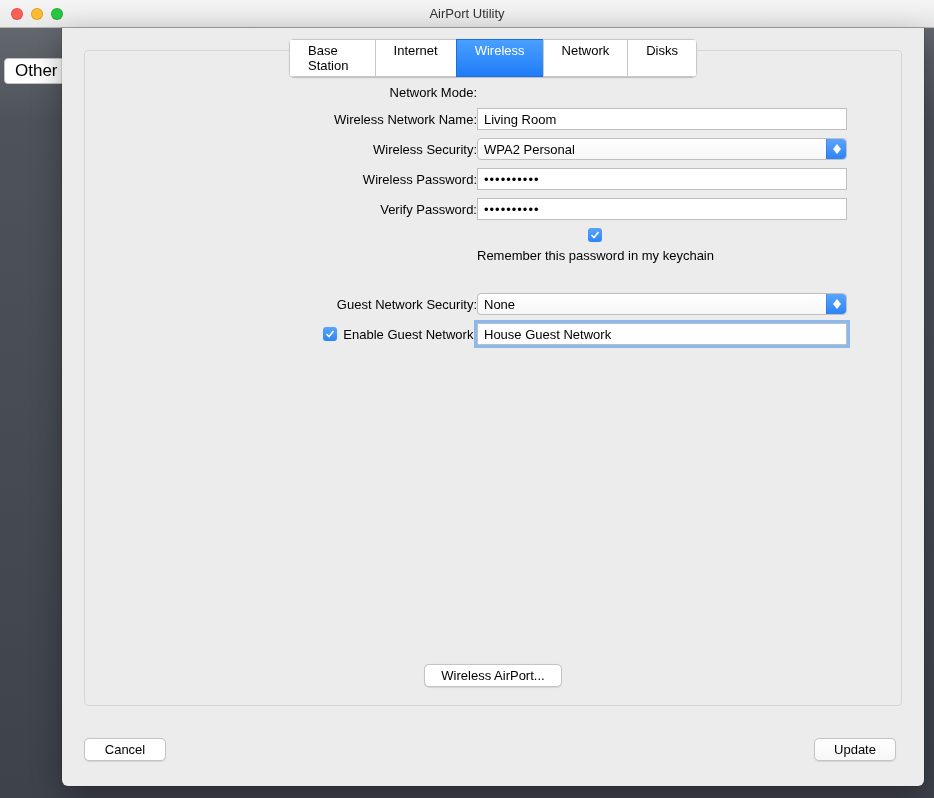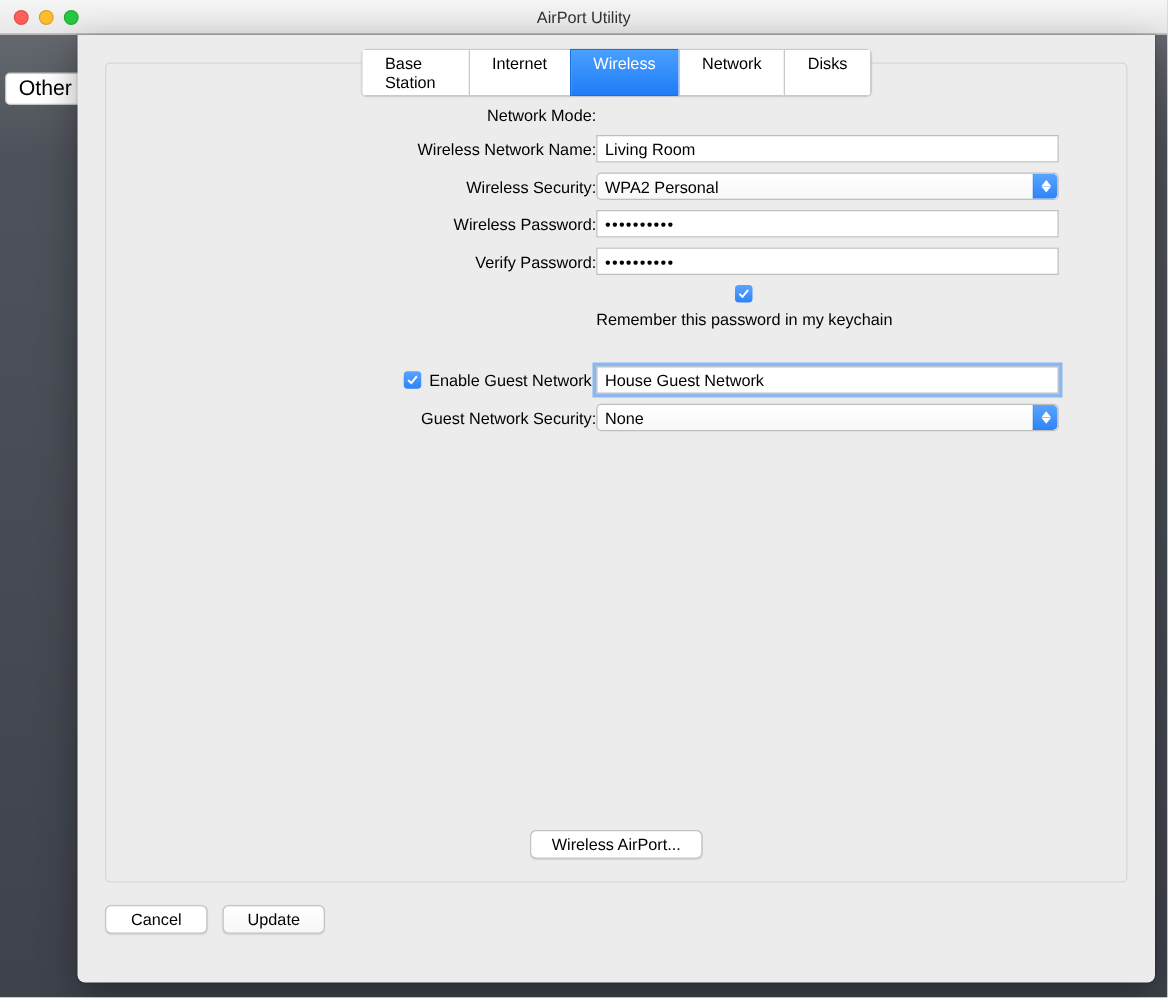--- a/index.html
+++ b/index.html
@@ -180,23 +180,23 @@
   padding: 3px 16px;
   font-size: 13px;
   box-shadow: 0 0.5px 1px rgba(0,0,0,0.1);
   cursor: default;
 }
 .mac-button.primary {
   background: linear-gradient(180deg, #fff 0%, #f7f7f7 100%);
 }
 .action-row {
   display: flex;
-  justify-content: flex-start;
+  justify-content: space-between;
   gap: 12px;
-  margin-top: 18px;
+  margin-top: 32px;
   padding-right: 6px;
 }
 .action-row .mac-button { min-width: 82px; text-align: center; }
 </style>
 </head>
 <body>
 
 <div class="bg-window"></div>
 
 <div class="titlebar">
@@ -273,49 +273,49 @@
                 </svg>
             </span>
             <span>Remember this password in my keychain</span>
           </div>
         </div>
       </div>
 
       <div style="height:22px"></div>
 
       <div class="row">
+        <div class="label">Guest Network Security:</div>
+        <div class="field">
+          <div class="select">
+            <span>None</span>
+            <span class="select-arrows">
+              <svg width="8" height="5" viewBox="0 0 8 5">
+                  <polygon points="4,0 8,5 0,5" fill="#fff"></polygon>
+                </svg>
+              <svg width="8" height="5" viewBox="0 0 8 5">
+                  <polygon points="0,0 8,0 4,5" fill="#fff"></polygon>
+                </svg>
+            </span>
+          </div>
+        </div>
+      </div>
+
+      <div class="row">
         <div class="label">
           <span class="checkbox">
             <svg width="10" height="10" viewBox="0 0 10 10">
                 <polyline points="1.5,5 4,7.5 8.5,2" stroke="#fff" stroke-width="1.6" fill="none"></polyline>
               </svg>
           </span>
           <span>Enable Guest Network:</span>
         </div>
         <div class="field">
           <input class="text-input focused" value="House Guest Network" style="">
         </div>
       </div>
-
-      <div class="row">
-        <div class="label">Guest Network Security:</div>
-        <div class="field">
-          <div class="select">
-            <span>None</span>
-            <span class="select-arrows">
-              <svg width="8" height="5" viewBox="0 0 8 5">
-                  <polygon points="4,0 8,5 0,5" fill="#fff"></polygon>
-                </svg>
-              <svg width="8" height="5" viewBox="0 0 8 5">
-                  <polygon points="0,0 8,0 4,5" fill="#fff"></polygon>
-                </svg>
-            </span>
-          </div>
-        </div>
-      </div>
     </div>
 
     <div class="inner-btn-row">
       <button class="mac-button">Wireless AirPort...</button>
     </div>
   </div>
 
   <div class="action-row">
     <button class="mac-button">Cancel</button>
     <button class="mac-button primary">Update</button>

